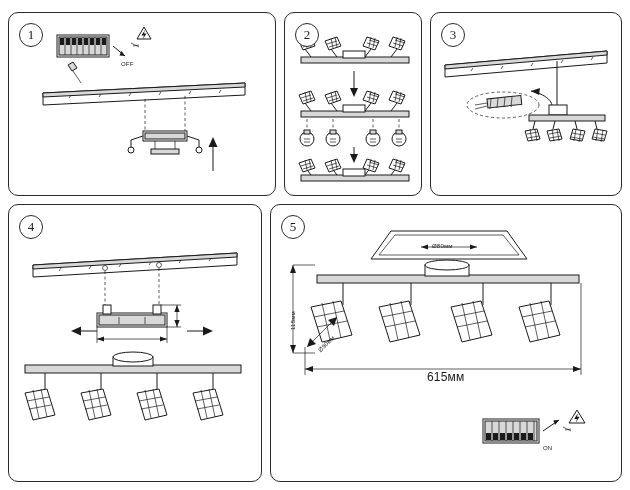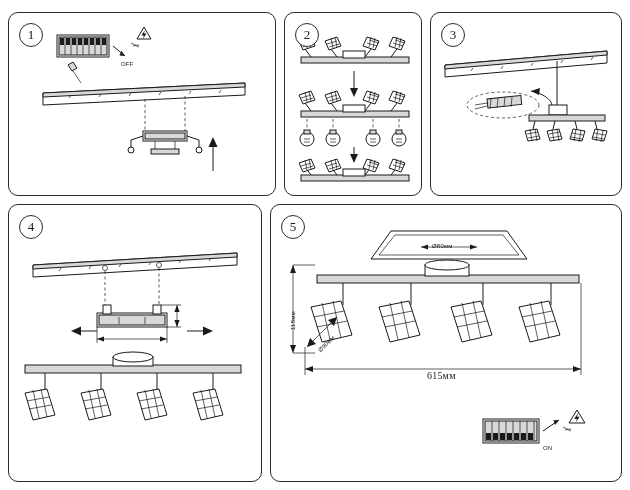--- a/index.html
+++ b/index.html
@@ -32,21 +32,21 @@
     font-family:"Liberation Serif", serif;
   }
 
   .lbl{
     position:absolute;
     font-size:6px;
     letter-spacing:.2px;
     white-space:nowrap;
     color:#1a1a1a;
   }
-  .lbl.big{font-size:10px;font-family:Liberation Serif, serif;}
+  .lbl.big{font-size:12px;}
   .lbl.rot{transform:rotate(-90deg);transform-origin:left top;}
   .lbl.rot45{transform:rotate(-45deg);transform-origin:left top;}
 
   svg{position:absolute;left:0;top:0;overflow:visible;}
   .st{fill:none;stroke:#1a1a1a;stroke-width:1;}
   .st-thin{fill:none;stroke:#1a1a1a;stroke-width:.7;}
   .st-d{fill:none;stroke:#1a1a1a;stroke-width:.7;stroke-dasharray:3 2.5;}
   .fill-d{fill:#1a1a1a;}
   .hatch{fill:#d8d8d8;stroke:#1a1a1a;stroke-width:1;}
   .white{fill:#fff;stroke:#1a1a1a;stroke-width:1;}

